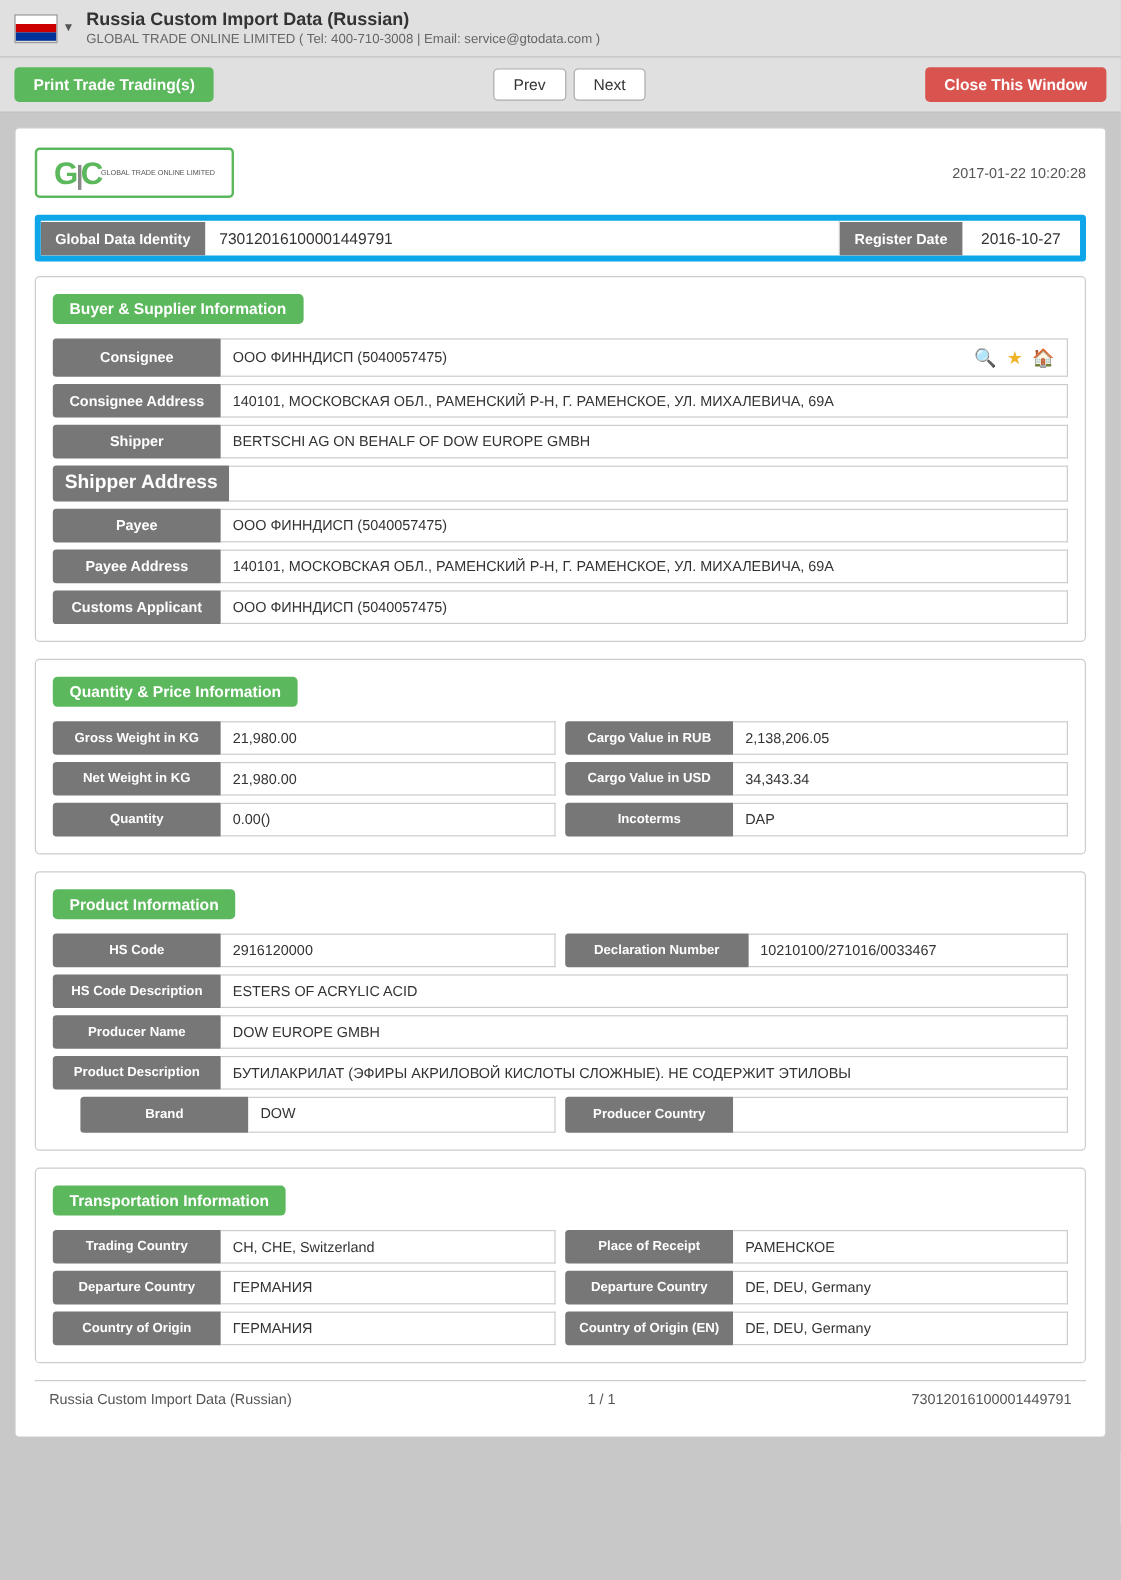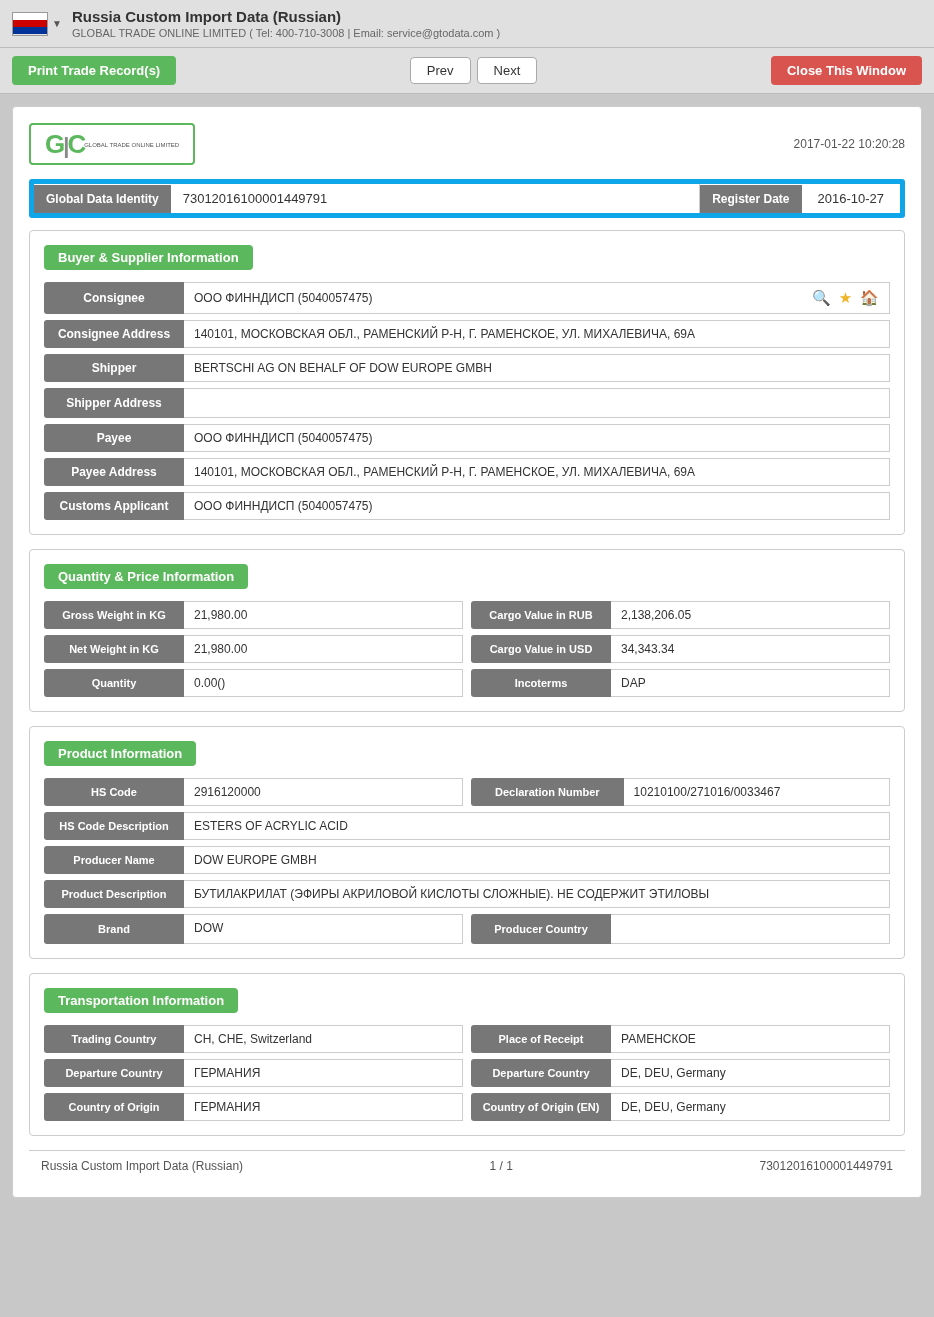--- a/index.html
+++ b/index.html
@@ -17,21 +17,21 @@
     </div>
     <span style="font-size:10px;color:#555;">▼</span>
   </div>
   <div>
     <div style="font-size:15px;font-weight:bold;color:#333;">Russia Custom Import Data (Russian)</div>
     <div style="font-size:11px;color:#666;margin-top:2px;">GLOBAL TRADE ONLINE LIMITED ( Tel: 400-710-3008 | Email: service@gtodata.com )</div>
   </div>
 </div>
 
 <div style="display:flex;align-items:center;padding:8px 12px;background:#e0e0e0;border-bottom:1px solid #bbb;gap:8px;">
-  <button style="background:#5cb85c;color:white;border:none;padding:7px 16px;border-radius:4px;cursor:pointer;font-size:13px;font-weight:bold;">Print Trade Record(s)</button>
+  <button style="background:#5cb85c;color:white;border:none;padding:7px 16px;border-radius:4px;cursor:pointer;font-size:13px;font-weight:bold;">Print Trade Trading(s)</button>
   <div style="flex:1;display:flex;justify-content:center;gap:6px;">
     <button style="background:#fff;color:#333;border:1px solid #aaa;padding:5px 16px;border-radius:4px;cursor:pointer;font-size:13px;">Prev</button>
     <button style="background:#fff;color:#333;border:1px solid #aaa;padding:5px 16px;border-radius:4px;cursor:pointer;font-size:13px;">Next</button>
   </div>
   <button style="background:#d9534f;color:white;border:none;padding:7px 16px;border-radius:4px;cursor:pointer;font-size:13px;font-weight:bold;">Close This Window</button>
 </div>
 
 <div style="background:#c8c8c8;padding:12px;">
 
   <div style="background:white;border:1px solid #ccc;border-radius:4px;padding:16px;">
@@ -76,21 +76,21 @@
       </div>
 
       
       <div style="display:flex;align-items:stretch;margin-bottom:6px;">
         <div style="background:#777;color:white;padding:6px 10px;border-radius:3px 0 0 3px;font-size:12px;font-weight:bold;min-width:140px;text-align:center;display:flex;align-items:center;justify-content:center;">Shipper</div>
         <div style="flex:1;border:1px solid #ccc;border-left:none;padding:6px 10px;background:white;font-size:12px;">BERTSCHI AG ON BEHALF OF DOW EUROPE GMBH</div>
       </div>
 
       
       <div style="display:flex;align-items:stretch;margin-bottom:6px;">
-        <div style="background:#777;color:white;padding:6px 10px;border-radius:3px 0 0 3px;font-size:12px;font-weight:bold;min-width:140px;text-align:center;display:flex;align-items:center;justify-content:center;">Shipper Address</div>
+        <div style="background:#777;color:white;padding:6px 10px;border-radius:3px 0 0 3px;font-size:16px;font-weight:bold;min-width:140px;text-align:center;display:flex;align-items:center;justify-content:center;">Shipper Address</div>
         <div style="flex:1;border:1px solid #ccc;border-left:none;padding:6px 10px;background:white;font-size:12px;min-height:30px;"></div>
       </div>
 
       
       <div style="display:flex;align-items:stretch;margin-bottom:6px;">
         <div style="background:#777;color:white;padding:6px 10px;border-radius:3px 0 0 3px;font-size:12px;font-weight:bold;min-width:140px;text-align:center;display:flex;align-items:center;justify-content:center;">Payee</div>
         <div style="flex:1;border:1px solid #ccc;border-left:none;padding:6px 10px;background:white;font-size:12px;">ООО ФИННДИСП (5040057475)</div>
       </div>
 
       
@@ -175,21 +175,21 @@
 
       
       <div style="display:flex;align-items:stretch;margin-bottom:6px;">
         <div style="background:#777;color:white;padding:6px 10px;border-radius:3px 0 0 3px;font-size:11px;font-weight:bold;min-width:140px;text-align:center;display:flex;align-items:center;justify-content:center;">Product Description</div>
         <div style="flex:1;border:1px solid #ccc;border-left:none;padding:6px 10px;background:white;font-size:12px;">БУТИЛАКРИЛАТ (ЭФИРЫ АКРИЛОВОЙ КИСЛОТЫ СЛОЖНЫЕ). НЕ СОДЕРЖИТ ЭТИЛОВЫ</div>
       </div>
 
       
       <div style="display:flex;gap:8px;margin-bottom:0;">
         <div style="display:flex;align-items:stretch;flex:1;">
-          <div style="background:#777;color:white;padding:6px 10px;border-radius:3px 0 0 3px;font-size:11px;font-weight:bold;min-width:140px;text-align:center;display:flex;align-items:center;justify-content:center;">Brand</div>
+          <div style="background:#777;color:white;padding:6px 10px;border-radius:3px 0 0 3px;font-size:11px;font-weight:bold;min-width:140px;text-align:center;display:flex;align-items:center;justify-content:center;margin-left:23px;">Brand</div>
           <div style="flex:1;border:1px solid #ccc;border-left:none;padding:6px 10px;background:white;font-size:12px;">DOW</div>
         </div>
         <div style="display:flex;align-items:stretch;flex:1;">
           <div style="background:#777;color:white;padding:6px 10px;border-radius:3px 0 0 3px;font-size:11px;font-weight:bold;min-width:140px;text-align:center;display:flex;align-items:center;justify-content:center;">Producer Country</div>
           <div style="flex:1;border:1px solid #ccc;border-left:none;padding:6px 10px;background:white;font-size:12px;min-height:30px;"></div>
         </div>
       </div>
     </div>
 
     <div style="border:1px solid #ccc;border-radius:4px;padding:14px;margin-bottom:14px;">

